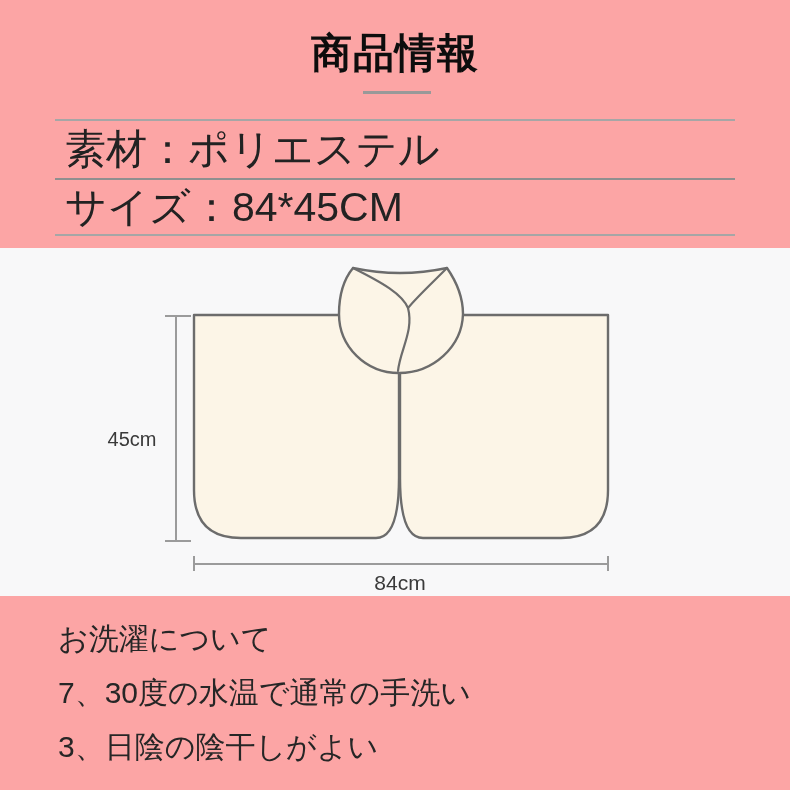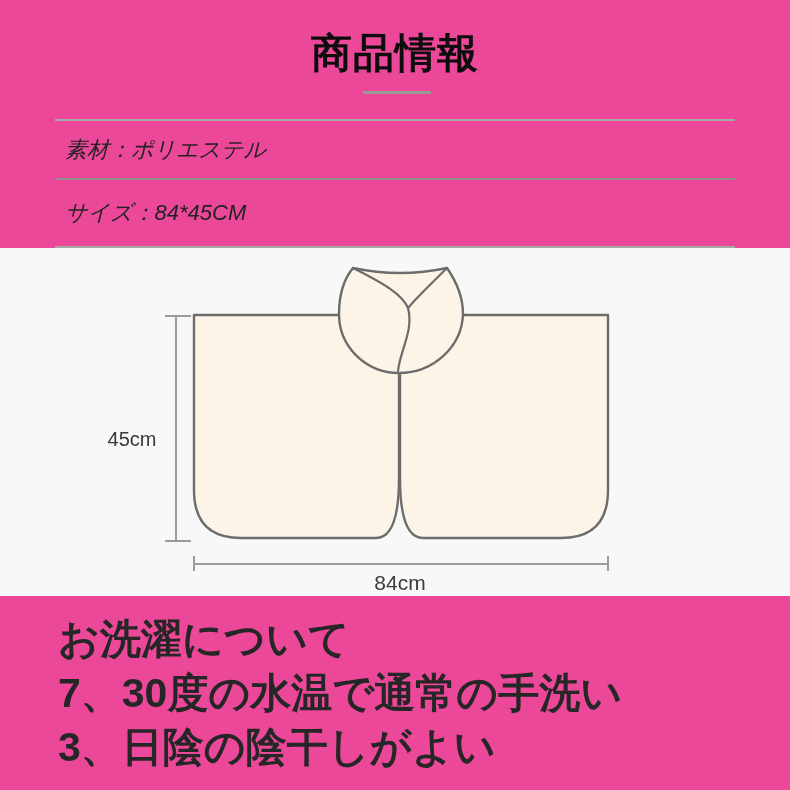--- a/index.html
+++ b/index.html
@@ -2,66 +2,66 @@
 <html><head>
 <meta charset="utf-8">
 <style>
   * { margin: 0; padding: 0; box-sizing: border-box; }
   html, body { background: #ffffff; }
   body {
     width: 790px; height: 790px;
     font-family: "Liberation Sans", "DejaVu Sans", sans-serif;
     position: relative; overflow: hidden;
   }
-  .page { position: absolute; inset: 0; width: 790px; height: 790px; background: #ec4899; }
+  .page { position: absolute; inset: 0; width: 790px; height: 790px; background: #fca5a5; }
 
   
   .title {
     position: absolute; top: 26px; left: 0; width: 790px;
     text-align: center;
     font-size: 41px; font-weight: bold; color: #0d0d0d;
     letter-spacing: 1px;
   }
   .title-underline {
     position: absolute; top: 91px; left: 363px;
     width: 68px; height: 3px; background: #999999;
   }
 
   
   .specs {
     position: absolute; top: 119px; left: 55px; width: 680px;
     border-top: 2px solid #a6a6a6;
   }
   .spec-row {
     border-bottom: 2px solid #8f8f8f;
-    font-size: 22px; font-weight: 400; color: #222222;
+    font-size: 41px; font-weight: 400; color: #222222;
     padding-left: 10px;
-    display: flex; align-items: center; font-style: italic;
+    display: flex; align-items: center;
   }
   .spec-row.row-material { height: 59px; }
-  .spec-row.row-size { height: 68px; border-bottom-color: #a6a6a6; }
+  .spec-row.row-size { height: 56px; border-bottom-color: #a6a6a6; }
 
   
   .diagram-band {
     position: absolute; top: 248px; left: 0;
     width: 790px; height: 348px; background: #f8f8f9;
   }
   svg.diagram { position: absolute; top: 0; left: 0; width: 790px; height: 790px; display: block; }
   .poncho-shape { stroke: #6c6c6c; stroke-width: 2.4; stroke-linejoin: round; }
   .fold-line { fill: none; stroke: #6c6c6c; stroke-width: 2.2; stroke-linecap: round; }
   .dim-line { stroke: #9b9b9b; stroke-width: 2; }
   .dim-label {
     fill: #3a3a3a; font-size: 20px;
     font-family: "Liberation Sans", "DejaVu Sans", sans-serif;
   }
 
   
   .care {
     position: absolute; top: 612px; left: 58px; width: 700px;
-    font-size: 41px; line-height: 54px; font-weight: 700; color: #262626;
+    font-size: 30px; line-height: 54px; font-weight: 400; color: #262626;
   }
 </style>
 </head>
 <body>
 
 <div class="page">
 
   <div class="title">商品情報</div>
   <div class="title-underline"></div>
 

